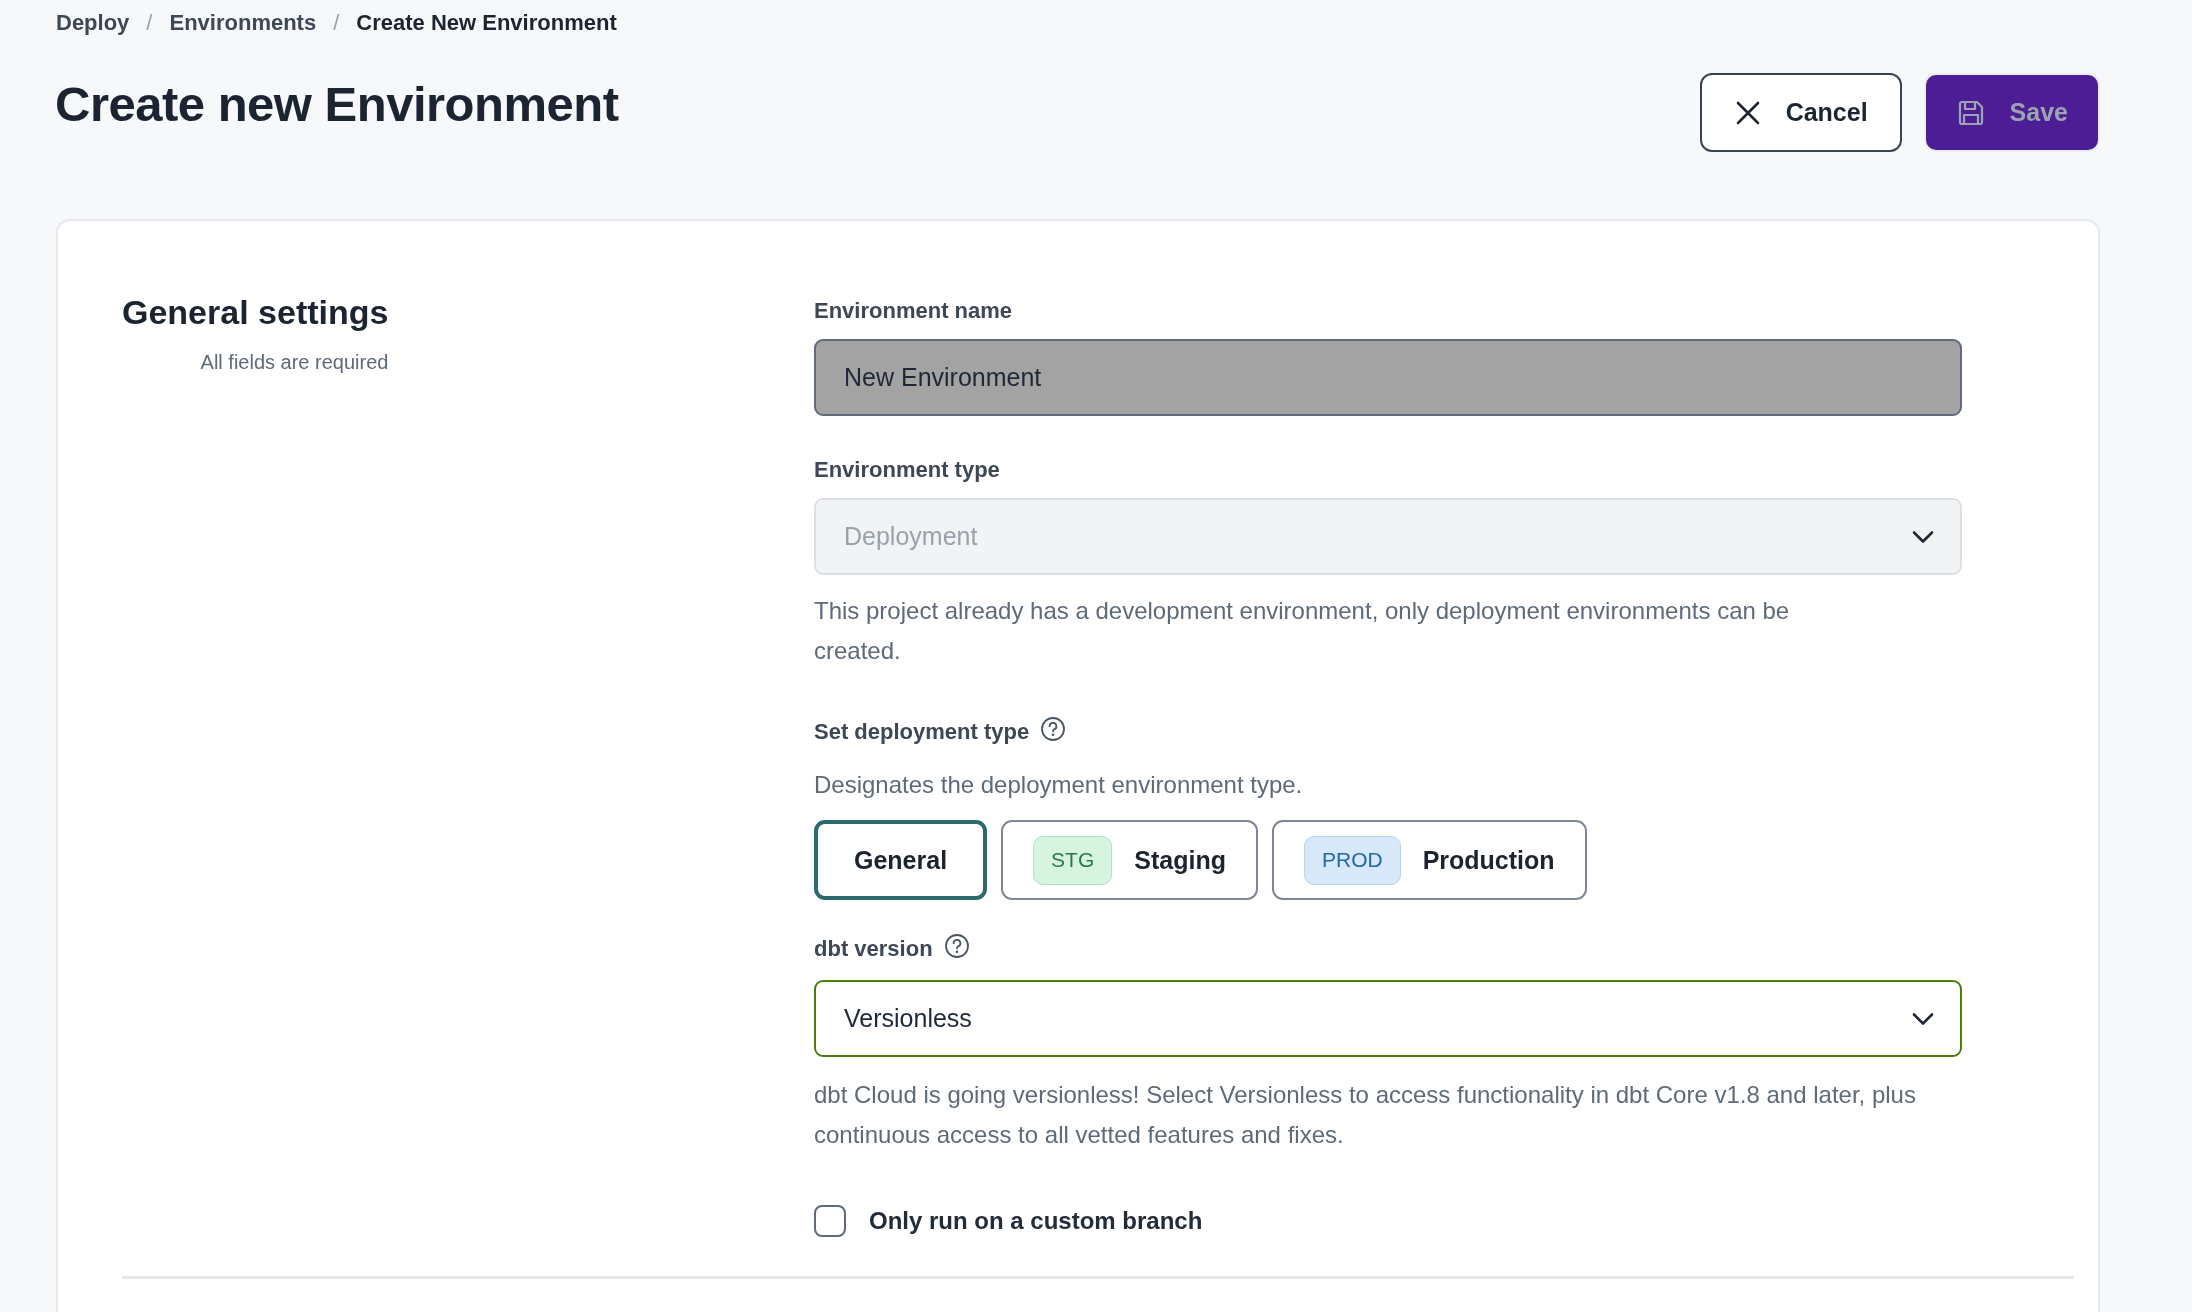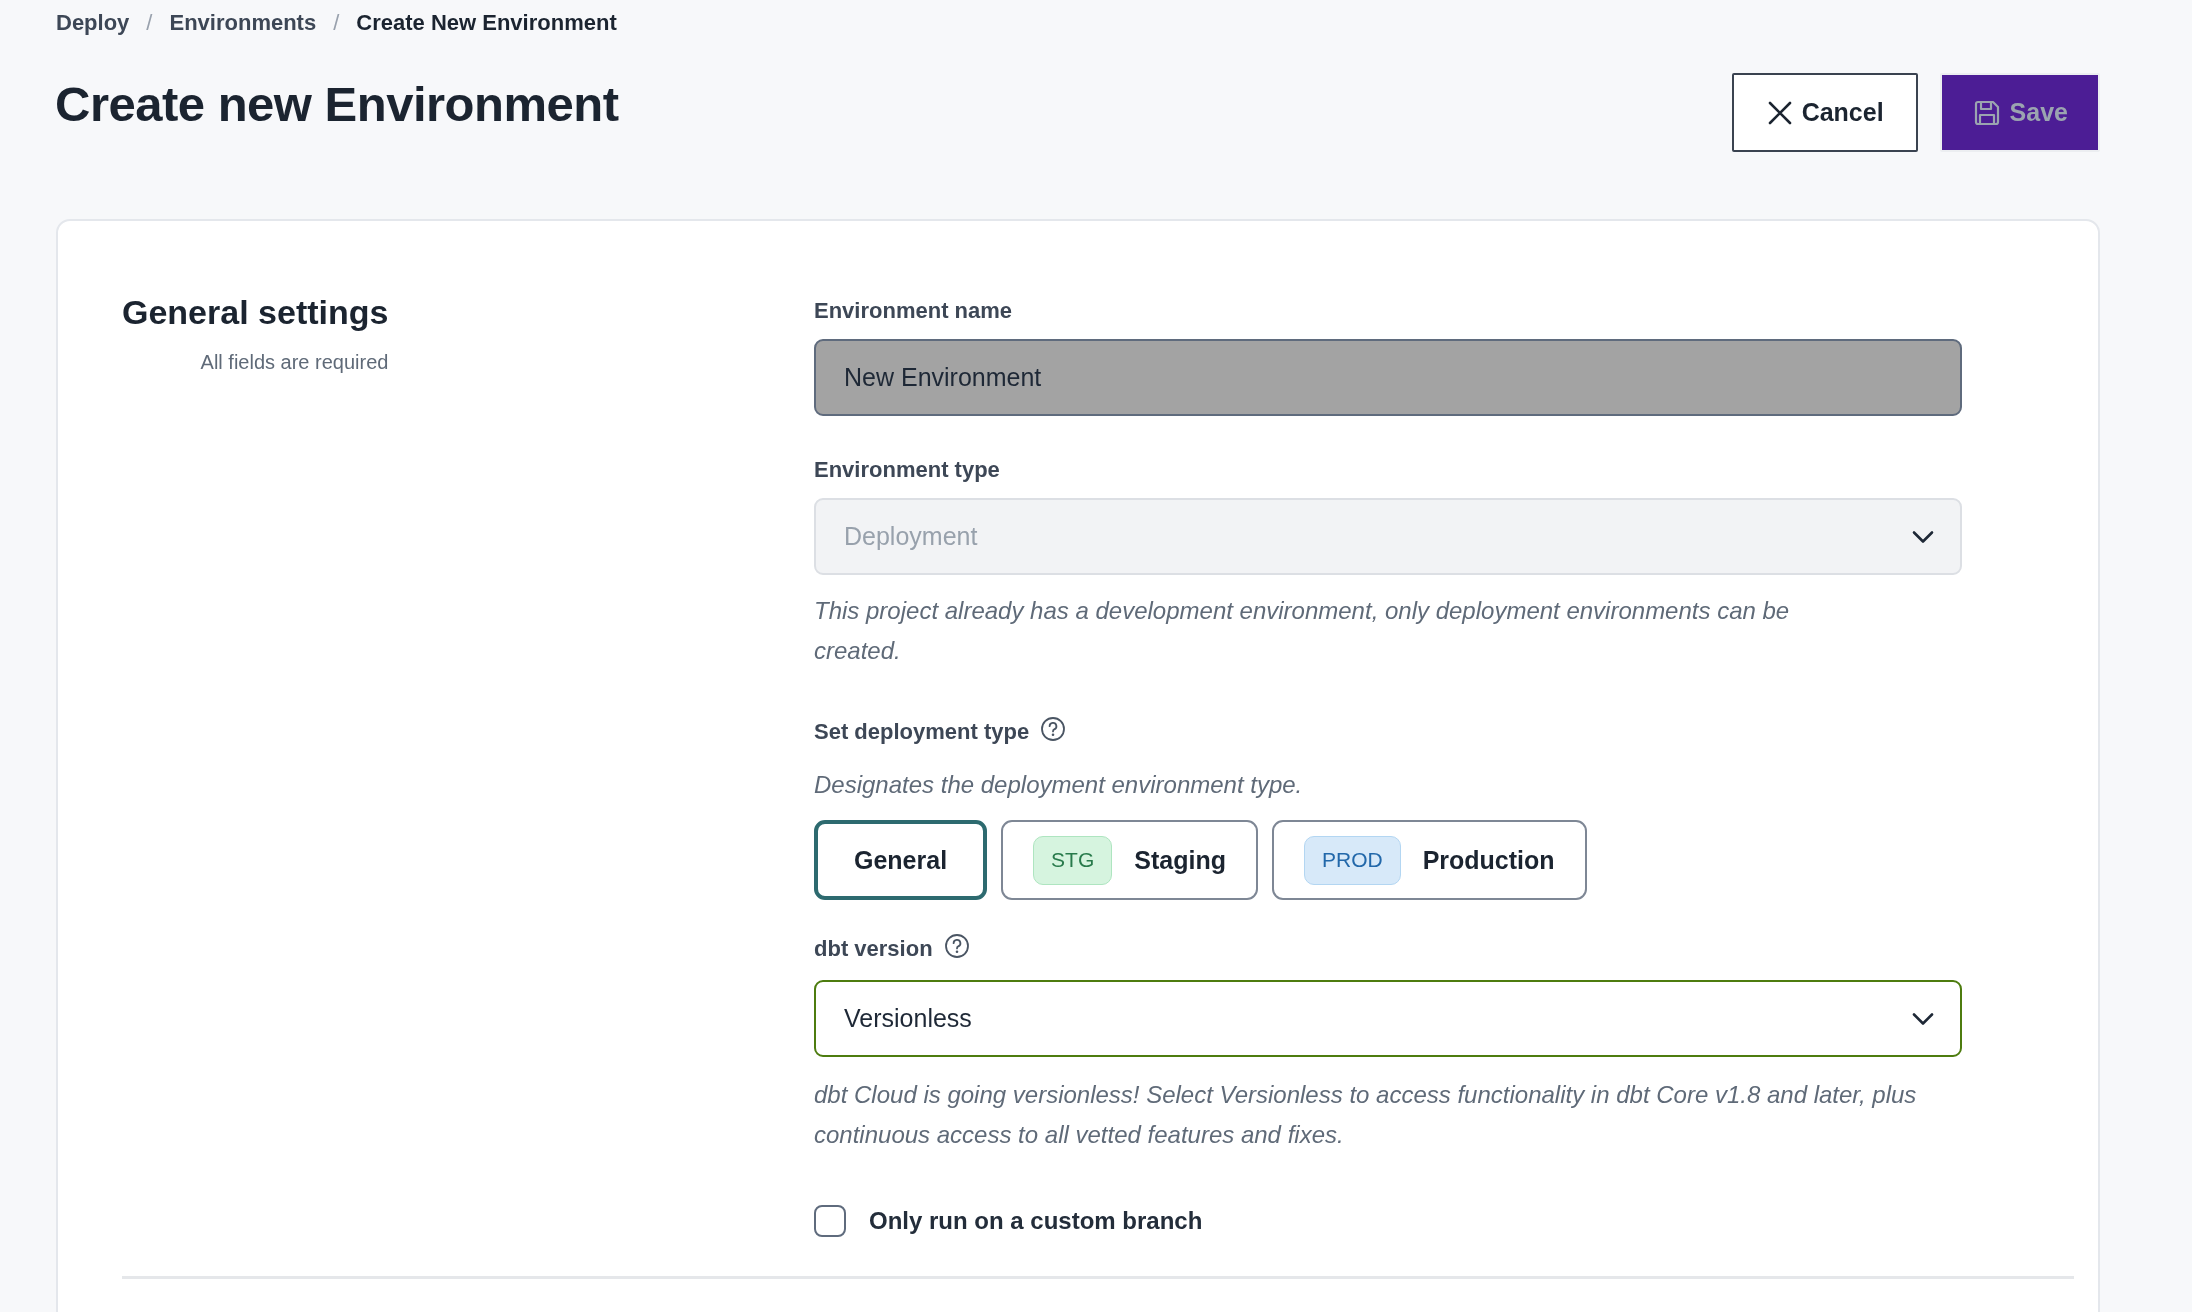--- a/index.html
+++ b/index.html
@@ -41,23 +41,23 @@
     position: absolute;
     top: 73px;
     right: 92px;
     display: flex;
     gap: 22px;
   }
   .btn {
     display: inline-flex;
     align-items: center;
     justify-content: center;
-    gap: 8px;
+    gap: 24px;
     height: 79px;
-    border-radius: 2px;
+    border-radius: 12px;
     font-family: "Liberation Sans", sans-serif;
     font-size: 25px;
     font-weight: 700;
     cursor: pointer;
   }
   .btn-cancel {
     padding: 0 32px;
     background: #ffffff;
     border: 2px solid #3a4350;
     color: #1b2430;
@@ -157,21 +157,20 @@
   .select-chevron {
     position: absolute;
     right: 25px;
     top: 50%;
     transform: translateY(-50%);
   }
   .helper-text {
     font-size: 24px;
     line-height: 40px;
     color: #5f6a78;
-    font-style: italic;
   }
   .mt-env-type { margin-top: 41px; }
   .helper-env-type { margin-top: 16px; max-width: 1025px; }
   .mt-deploy { margin-top: 45px; margin-bottom: 0; }
   .helper-deploy { margin-top: 17px; max-width: 1148px; }
   .segment-row {
     margin-top: 15px;
     display: flex;
     gap: 14px;
   }

